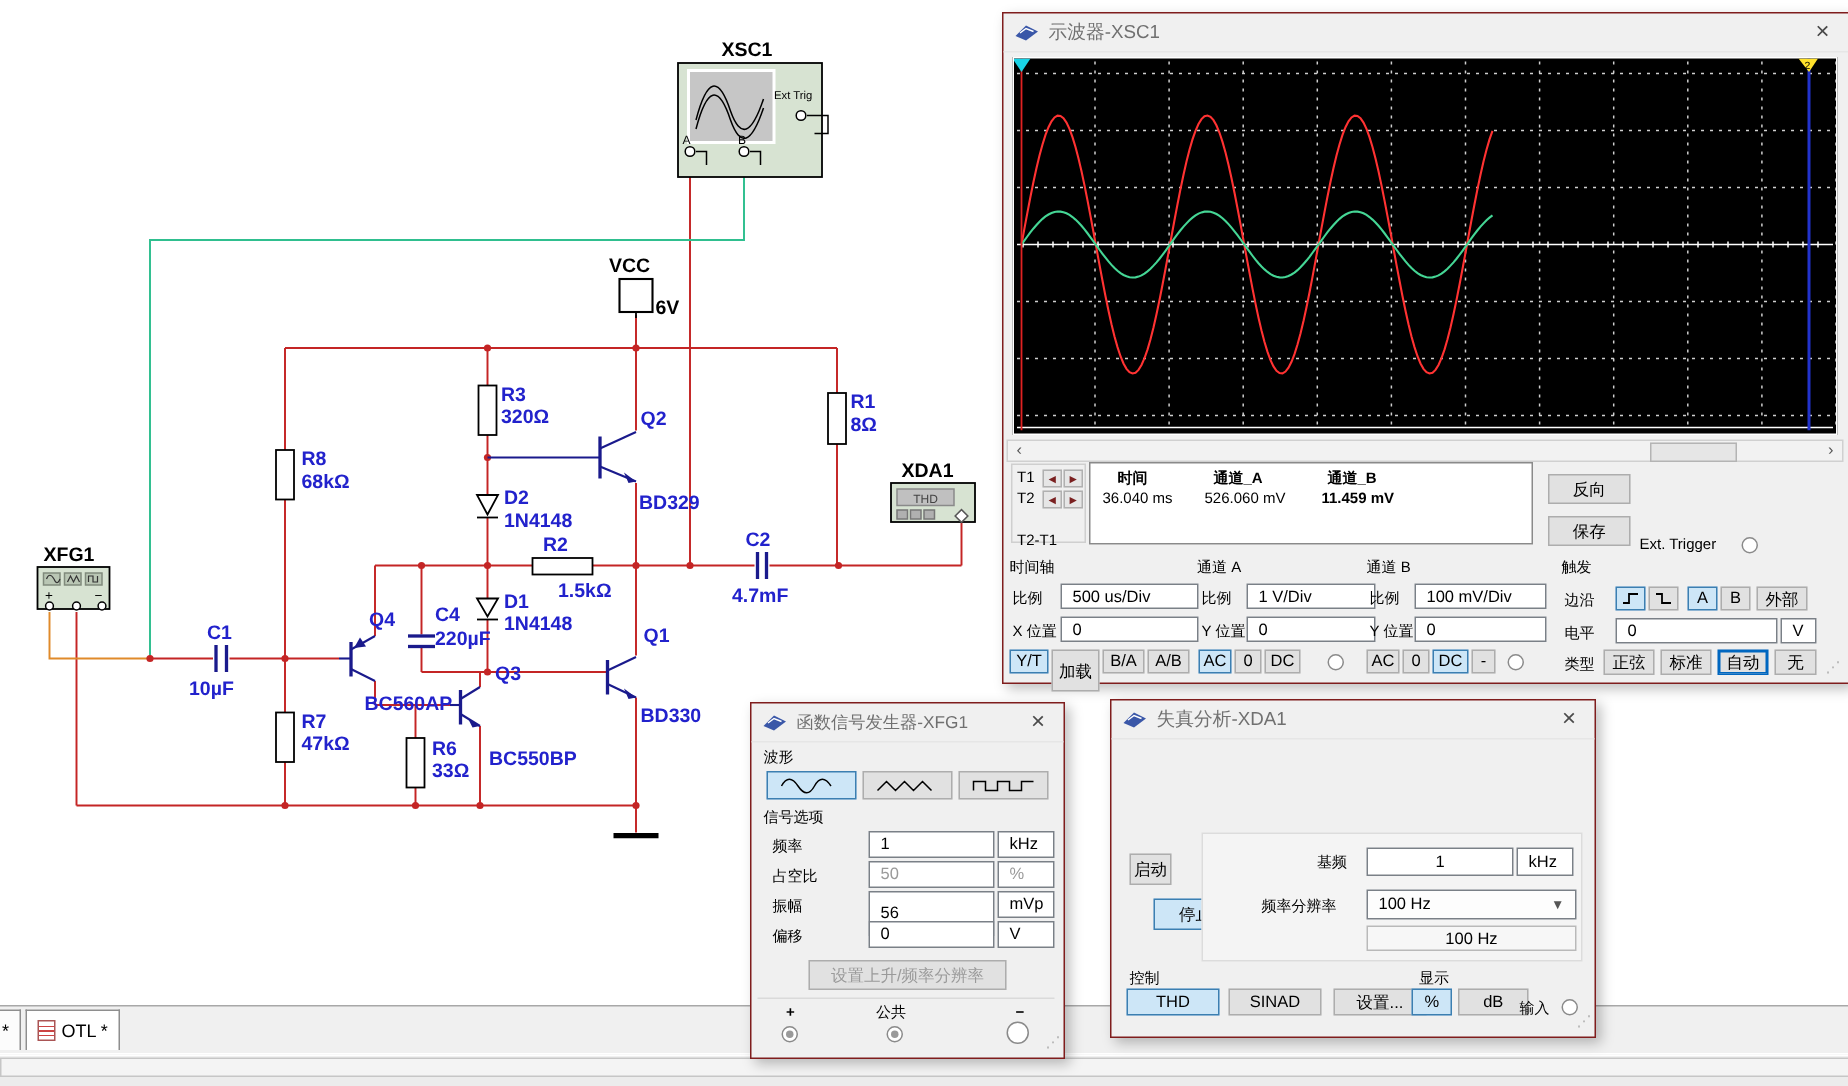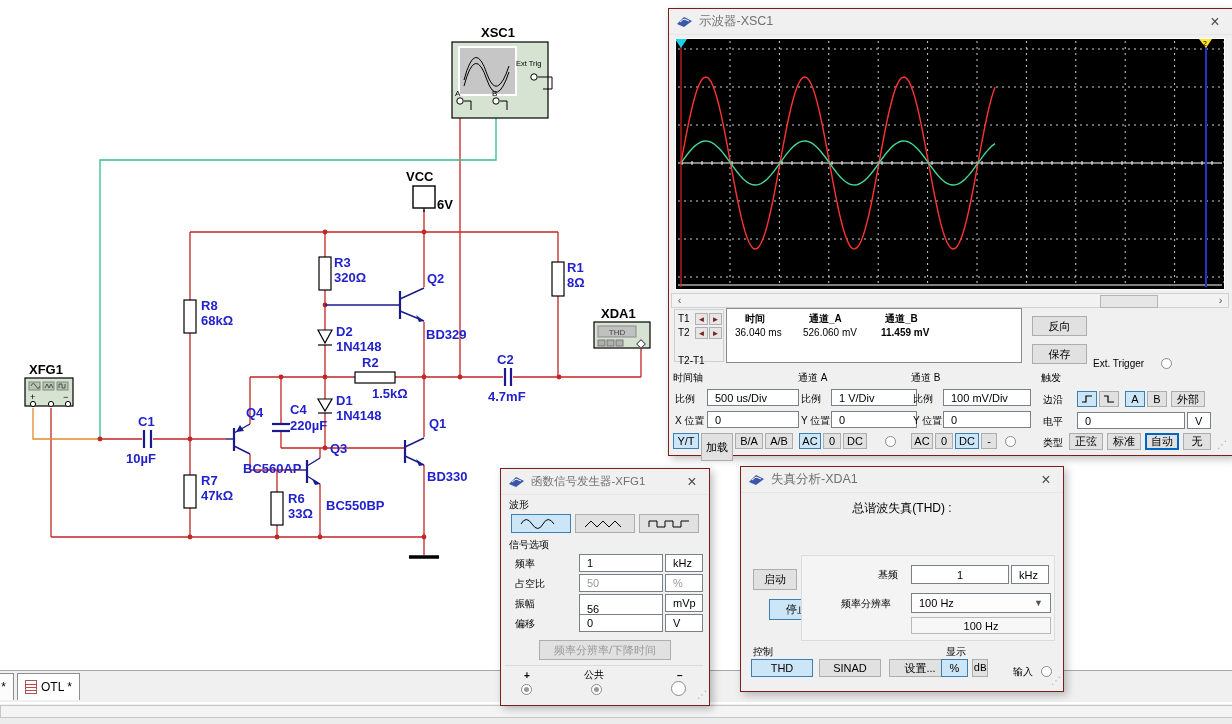--- a/index.html
+++ b/index.html
@@ -442,60 +442,59 @@
     <div class="inp" style="left:164px;top:85px;width:38px;height:18px;">kHz</div>
     <span class="lbl" style="left:14px;top:108px;">占空比</span>
     <div class="inp gray" style="left:78px;top:105px;width:84px;height:18px;">50</div>
     <div class="inp gray" style="left:164px;top:105px;width:38px;height:18px;">%</div>
     <span class="lbl" style="left:14px;top:128px;">振幅</span>
     <div class="inp" style="left:78px;top:125px;width:84px;height:30px;">56</div>
     <div class="inp" style="left:164px;top:125px;width:38px;height:18px;">mVp</div>
     <span class="lbl" style="left:14px;top:148px;">偏移</span>
     <div class="inp" style="left:78px;top:145px;width:84px;height:18px;">0</div>
     <div class="inp" style="left:164px;top:145px;width:38px;height:18px;">V</div>
-    <div class="btn dis" style="left:38px;top:171px;width:132px;height:20px;">频率分辨率/下降时间</div>
+    <div class="btn dis" style="left:38px;top:171px;width:132px;height:20px;">设置上升/频率分辨率</div>
     <div style="position:absolute;left:4px;top:196px;width:198px;border-top:1px solid #dadada;"></div>
     <span class="lbl" style="left:23px;top:201px;font-weight:bold;">+</span>
     <span class="radio dot" style="left:20px;top:215px;"></span>
     <span class="lbl" style="left:83px;top:199px;">公共</span>
     <span class="radio dot" style="left:90px;top:215px;"></span>
     <span class="lbl" style="left:176px;top:201px;font-weight:bold;">−</span>
     <span class="radio" style="left:170px;top:212px;width:15px;height:15px;"></span>
     <span class="grip" style="left:196px;top:220px;">⋰</span>
   </div>
 
   <div class="win" style="left:740px;top:466px;width:322px;height:224px;">
     <div class="tbar">
       <svg width="17" height="13">
           <path d="M1,9 L8,2 L16,6 L8,12 Z" fill="#3a57a8"></path>
           <path d="M4,7 l4,-3 5,2" stroke="#fff" fill="none" stroke-width="1"></path>
         </svg>
       <span>失真分析-XDA1</span>
       <span class="wclose">×</span>
     </div>
-    <span class="lbl" style="left:0;top:33px;width:322px;text-align:center;font-size:12px;">总谐波失真(THD) :</span>
-    <div class="btn" style="left:12px;top:102px;width:44px;height:21px;">启动</div>
+    <div class="btn" style="left:12px;top:102px;width:28px;height:21px;">启动</div>
     <div class="btn sel" style="left:28px;top:132px;width:56px;height:21px;">停止</div>
     <div class="grp" style="left:60px;top:88px;width:254px;height:86px;background:#f4f4f4;"></div>
     <span class="lbl" style="left:137px;top:101px;">基频</span>
     <div class="inp" style="left:170px;top:98px;width:98px;height:19px;justify-content:center;">1</div>
     <div class="inp" style="left:270px;top:98px;width:38px;height:19px;">kHz</div>
     <span class="lbl" style="left:100px;top:130px;">频率分辨率</span>
     <div class="inp" style="left:170px;top:126px;width:140px;height:20px;background:#fdfdfd;">
       <span>100 Hz</span>
       <span style="margin-left:auto;color:#555;font-size:9px;">▼</span>
     </div>
     <div class="inp" style="left:170px;top:150px;width:140px;height:17px;background:#f7f7f7;justify-content:center;border-color:#b9b9b9;">100 Hz</div>
     <span class="lbl" style="left:12px;top:178px;">控制</span>
     <div class="btn sel" style="left:10px;top:192px;width:62px;height:18px;">THD</div>
     <div class="btn" style="left:78px;top:192px;width:62px;height:18px;">SINAD</div>
     <div class="btn" style="left:148px;top:192px;width:62px;height:18px;">设置...</div>
     <span class="lbl" style="left:205px;top:178px;">显示</span>
     <div class="btn sel" style="left:200px;top:192px;width:27px;height:18px;">%</div>
-    <div class="btn" style="left:231px;top:192px;width:16px;height:18px;font-family:Liberation Mono, monospace;">dB</div>
+    <div class="btn" style="left:231px;top:192px;width:47px;height:18px;">dB</div>
     <span class="lbl" style="left:272px;top:198px;">输入</span>
     <span class="radio" style="left:300px;top:199px;"></span>
     <span class="grip" style="left:310px;top:208px;">⋰</span>
   </div>
 
   <div id="tabbar">
     <div class="tab" style="left:-6px;width:20px;justify-content:flex-end;">
       <span>*</span>
     </div>
     <div class="tab" style="left:17px;background:#fff;z-index:2;">

